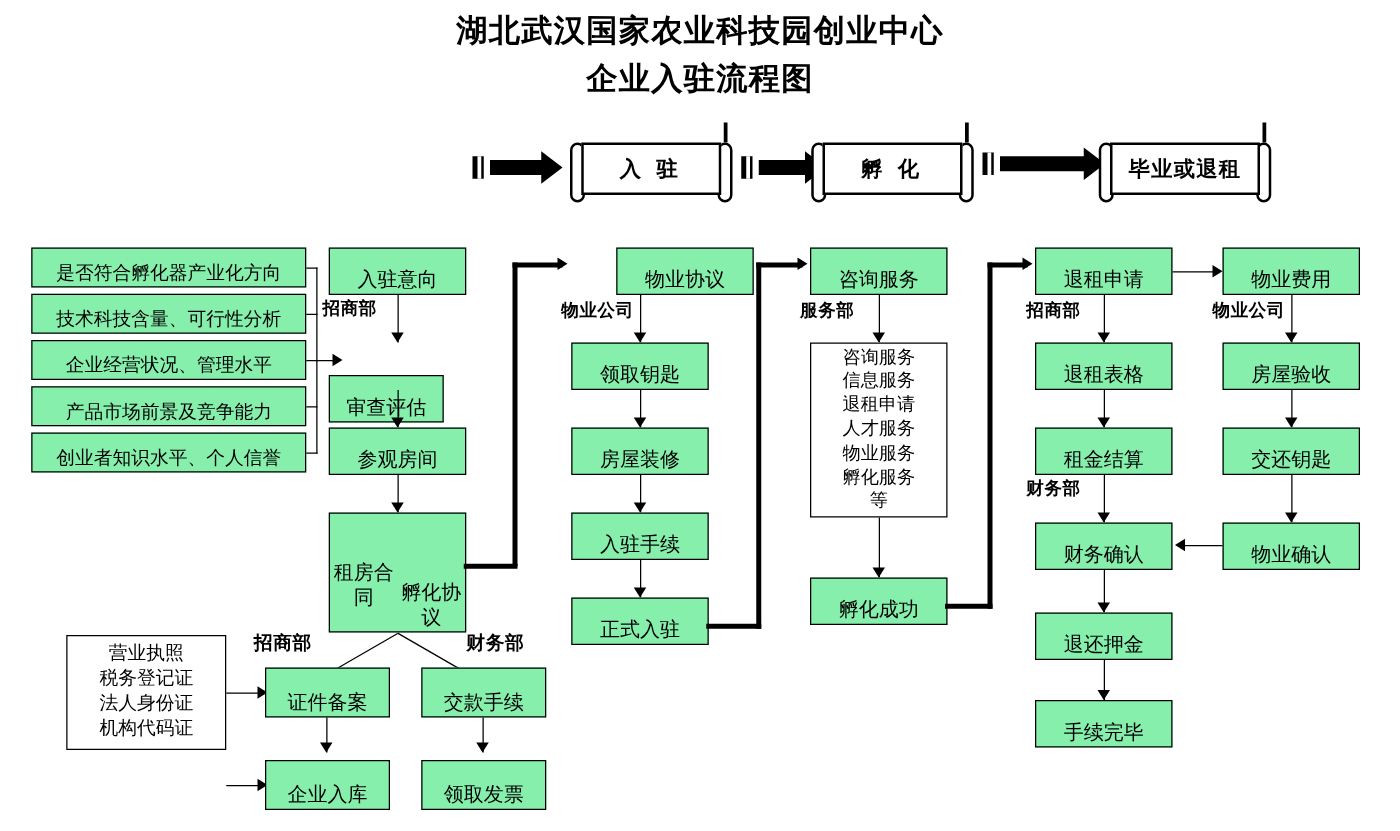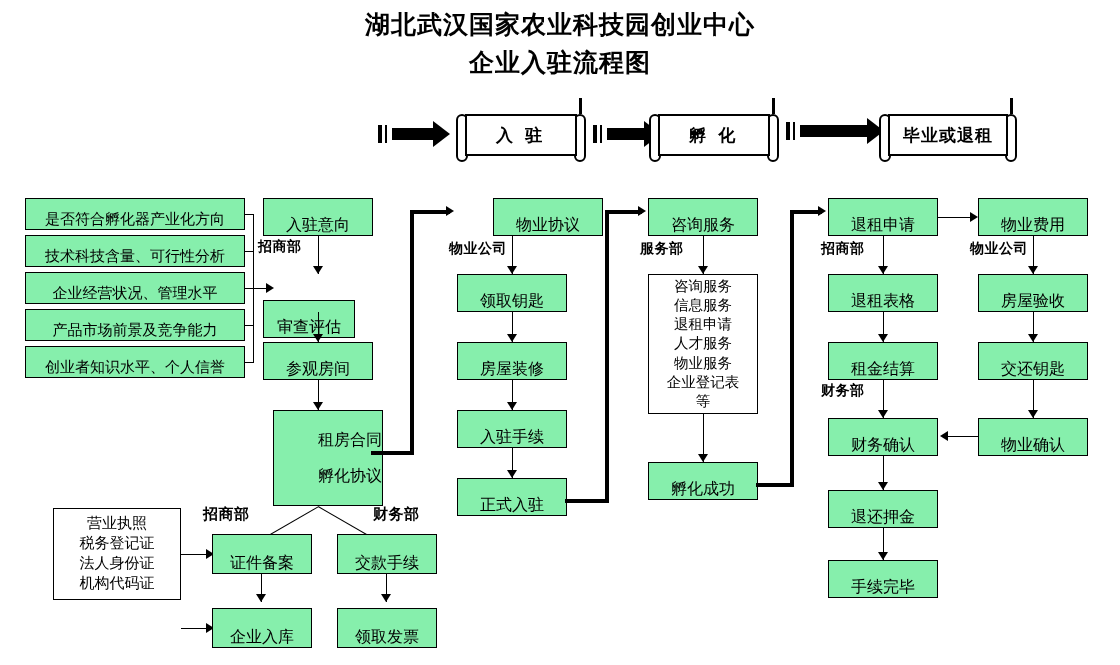--- a/index.html
+++ b/index.html
@@ -35,23 +35,21 @@
     background:#86efac;
     display:flex;
     align-items:flex-end;
     justify-content:center;
     text-align:center;
     font-size:16px;
     line-height:1.25;
     white-space:nowrap;
   }
   .box.multiline{
-    flex-direction:column;
     white-space:normal;
-    margin-left:10px;
   }
   .box.tight{font-size:15px;}
   .list-box{
     position:absolute;
     box-sizing:border-box;
     border:1.6px solid #000;
     background:#fff;
     display:flex;
     flex-direction:column;
     align-items:center;
@@ -331,21 +329,21 @@
   <div class="dept" style="left:640px;top:240px;">服务部</div>
   <div class="ln v" style="left:703px;top:236px;height:38px;"></div>
   <div class="arrow-d" style="left:698px;top:266px;"></div>
 
   <div class="list-box" style="left:648px;top:274px;width:110px;height:140px;">
     <span>咨询服务</span>
     <span>信息服务</span>
     <span>退租申请</span>
     <span>人才服务</span>
     <span>物业服务</span>
-    <span>企业登记表</span>
+    <span>孵化服务</span>
     <span>等</span>
   </div>
   <div class="ln v" style="left:703px;top:414px;height:48px;"></div>
   <div class="arrow-d" style="left:698px;top:454px;"></div>
 
   <div class="box" style="left:648px;top:462px;width:110px;height:38px;">
       <span>孵化成功</span>
     </div>
 
   <div class="ln h thick" style="left:756px;top:483px;width:38px;"></div>

